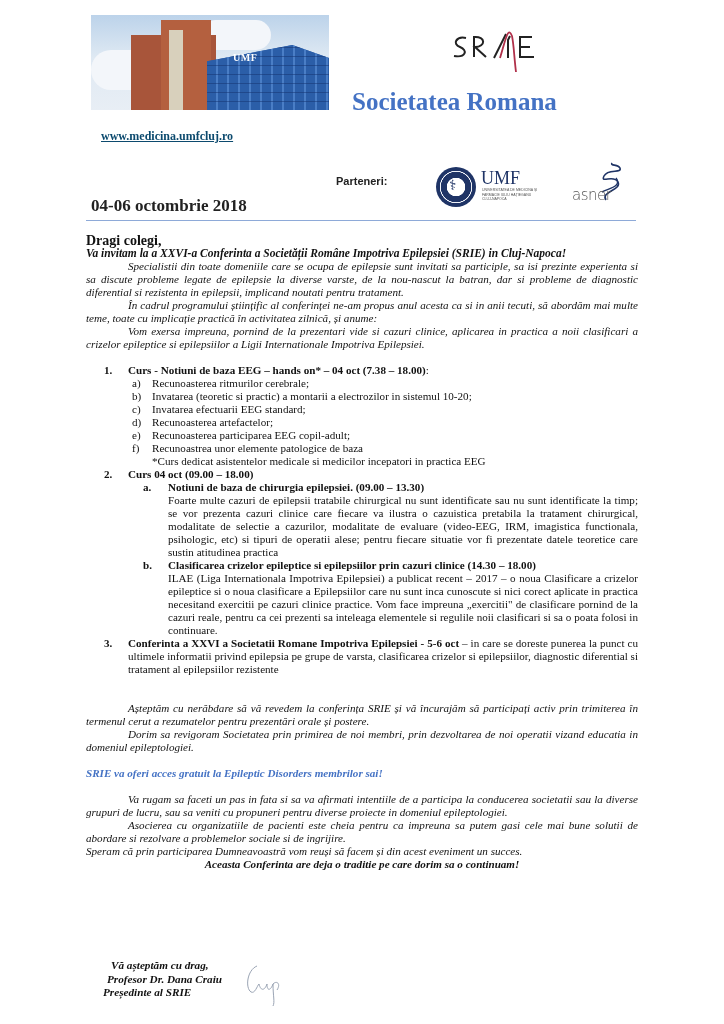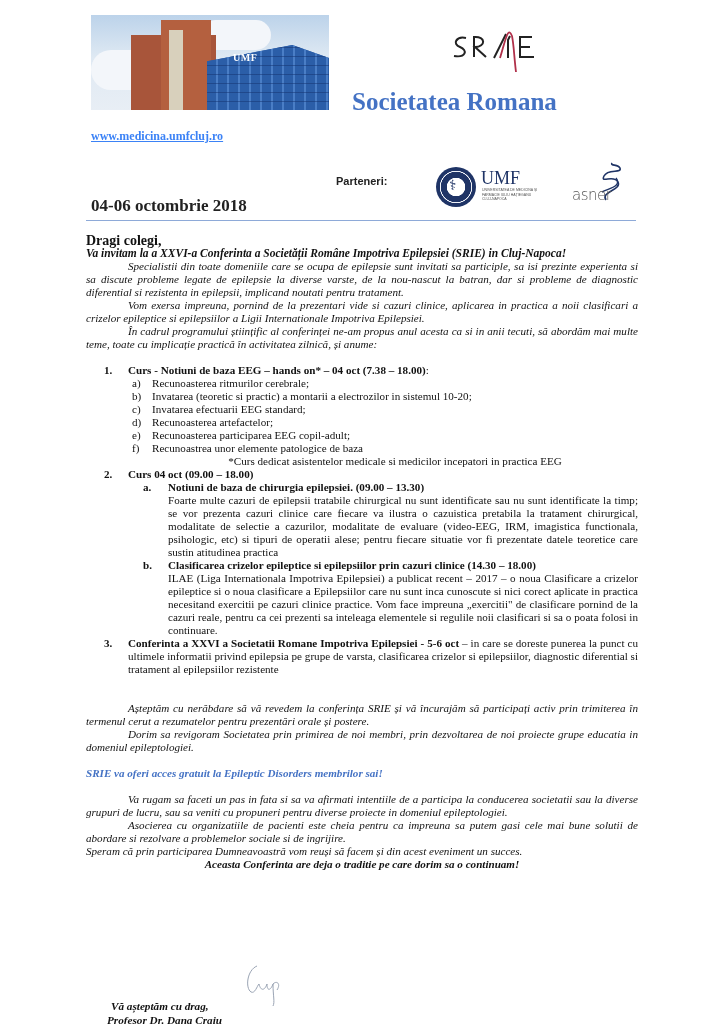--- a/index.html
+++ b/index.html
@@ -13,22 +13,22 @@
     .photo .cloud1 { position:absolute; left:0; top:35px; width:60px; height:40px; border-radius:30px; background:#f3f6fa; }
     .photo .cloud2 { position:absolute; left:110px; top:5px; width:70px; height:30px; border-radius:20px; background:#f3f6fa; }
     .photo .brick2 { position:absolute; left:40px; top:20px; width:85px; height:75px; background:#a8553a; }
     .photo .brick3 { position:absolute; left:70px; top:5px; width:50px; height:90px; background:#b4603f; }
     .photo .stripe { position:absolute; left:78px; top:15px; width:14px; height:80px; background:#d8d0bc; }
     .photo .glass { position:absolute; left:116px; top:30px; width:122px; height:65px; background:repeating-linear-gradient(90deg, #2b5ea8 0 9px, #4a7ec6 9px 11px), #2b5ea8; clip-path: polygon(0 25%, 70% 0, 100% 20%, 100% 100%, 0 100%); }
     .photo .glass::after { content:""; position:absolute; inset:0; background:repeating-linear-gradient(0deg, transparent 0 8px, rgba(20,50,110,0.5) 8px 9px); }
     .photo .umf-sign { position:absolute; left:142px; top:37px; color:#fff; font: bold 10px "Liberation Serif", serif; letter-spacing:0.5px; z-index:2; }
 
     .site-link {
-      position: absolute; left: 91px; top: 129px;
-      font: bold 12px "Liberation Serif", serif; color: #3b82f6; text-decoration: underline;
+      position: absolute; left: 101px; top: 129px;
+      font: bold 12px "Liberation Serif", serif; color: #0c4a6e; text-decoration: underline;
     }
 
     .srie-logo {
       position: absolute; left: 450px; top: 28px; height: 44px; width: 110px;
     }
 
     .org-title {
       position: absolute; left: 352px; top: 88px; width: 330px;
       font: bold 25px/27px "Liberation Serif", serif; color: #4472C4;
     }
@@ -64,27 +64,27 @@
     .greeting { font-weight: bold; font-size: 14px; margin-bottom: 13px; }
     .invite { font-weight: bold; font-style: italic; font-size: 11.5px; }
 
     .prog { margin-top: 13px; }
     .prog .item { position: relative; padding-left: 42px; }
     .prog .num { position:absolute; left: 18px; top:0; font-weight: bold; }
     .sub { position: relative; padding-left: 24px; }
     .sub .lbl { position:absolute; left:4px; top:0; }
     .sub2 { position: relative; padding-left: 40px; }
     .sub2 .lbl { position:absolute; left:15px; top:0; font-weight: bold; }
-    .note { padding-left: 24px; text-align: center; }
+    .note { padding-left: 24px; }
 
     .blue-note { color:#4472C4; font-weight:bold; font-style:italic; margin-left: 42px; }
     .center-bold { text-align:center; font-weight:bold; font-style:italic; }
 
     .sign { position:absolute; left:103px; top:959px; font: bold italic 11.2px/13.5px "Liberation Serif", serif; color:#111; }
-    .sign .l1 { padding-left: 8px; margin-top: 41px; }
+    .sign .l1 { padding-left: 8px; }
     .sign .l2 { padding-left: 4px; }
     .signature { position:absolute; left:243px; top:962px; width:45px; height:45px; }
   </style>
 </head>
 <body>
 
 <div class="photo">
   <div class="cloud1"></div>
   <div class="cloud2"></div>
   <div class="brick2"></div>
@@ -127,22 +127,22 @@
   <div class="word">asner</div>
 </div>
 
 <div class="event-date">04-06 octombrie 2018</div>
 <div class="header-rule"></div>
 
 <div class="content">
   <p class="greeting">Dragi colegi,</p>
   <p class="invite">Va invitam la a XXVI-a Conferinta a Societății Române Impotriva Epilepsiei (SRIE) in Cluj-Napoca!</p>
   <p class="it indent just">Specialistii din toate domeniile care se ocupa de epilepsie sunt invitati sa participle, sa isi prezinte experienta si sa discute probleme legate de epilepsie la diverse varste, de la nou-nascut la batran, dar si probleme de diagnostic diferential si rezistenta in epilepsii, implicand noutati pentru tratament.</p>
+  <p class="it indent just">În cadrul programului științific al conferinței ne-am propus anul acesta ca si in anii tecuti, să abordăm mai multe teme, toate cu implicație practică în activitatea zilnică, și anume:</p>
   <p class="it indent just">Vom exersa impreuna, pornind de la prezentari vide si cazuri clinice, aplicarea in practica a noii clasificari a crizelor epileptice si epilepsiilor a Ligii Internationale Impotriva Epilepsiei.</p>
-  <p class="it indent just">În cadrul programului științific al conferinței ne-am propus anul acesta ca si in anii tecuti, să abordăm mai multe teme, toate cu implicație practică în activitatea zilnică, și anume:</p>
 
   <div class="prog">
     <div class="item">
       <span class="num">1.</span>
       <span class="b">Curs - Notiuni de baza EEG – hands on* – 04 oct (7.38 – 18.00)</span><span>:</span>
       <div class="sub"><span class="lbl">a)</span><span>Recunoasterea ritmurilor cerebrale;</span></div>
       <div class="sub"><span class="lbl">b)</span><span>Invatarea (teoretic si practic) a montarii a electrozilor in sistemul 10-20;</span></div>
       <div class="sub"><span class="lbl">c)</span><span>Invatarea efectuarii EEG standard;</span></div>
       <div class="sub"><span class="lbl">d)</span><span>Recunoasterea artefactelor;</span></div>
       <div class="sub"><span class="lbl">e)</span><span>Recunoasterea participarea EEG copil-adult;</span></div>
@@ -166,21 +166,21 @@
     </div>
 
     <div class="item just">
       <span class="num">3.</span>
       <span class="b">Conferinta a XXVI a Societatii Romane Impotriva Epilepsiei  - 5-6 oct</span><span> – in care se doreste punerea la punct cu ultimele informatii privind epilepsia pe grupe de varsta, clasificarea crizelor si epilepsiilor, diagnostic diferential si tratament al epilepsiilor rezistente</span>
     </div>
   </div>
 
   <div style="height:26px"></div>
   <p class="it indent just">Așteptăm cu nerăbdare să vă revedem la conferința SRIE și vă încurajăm să participați activ prin trimiterea în termenul cerut a rezumatelor pentru prezentări orale și postere.</p>
-  <p class="it indent just">Dorim sa revigoram Societatea prin primirea de noi membri, prin dezvoltarea de noi proiecte grupe educatia in domeniul epileptologiei.</p>
+  <p class="it indent just">Dorim sa revigoram Societatea prin primirea de noi membri, prin dezvoltarea de noi operatii vizand educatia in domeniul epileptologiei.</p>
   <div style="height:13px"></div>
   <p class="blue-note">SRIE va oferi acces gratuit la Epileptic Disorders membrilor sai!</p>
   <div style="height:13px"></div>
   <p class="it indent just">Va rugam sa faceti un pas in fata si sa va afirmati intentiile de a participa la conducerea societatii sau la diverse grupuri de lucru, sau sa veniti cu propuneri pentru diverse proiecte in domeniul epileptologiei.</p>
   <p class="it indent just">Asocierea cu organizatiile de pacienti este cheia pentru ca impreuna sa putem gasi cele mai bune solutii de abordare si rezolvare a problemelor sociale si de ingrijire.</p>
   <p class="it">Speram că prin participarea Dumneavoastră vom reuși să facem și din acest eveniment un succes.</p>
   <p class="center-bold">Aceasta Conferinta are deja o traditie pe care dorim sa o continuam!</p>
 </div>
 
 <div class="sign">

